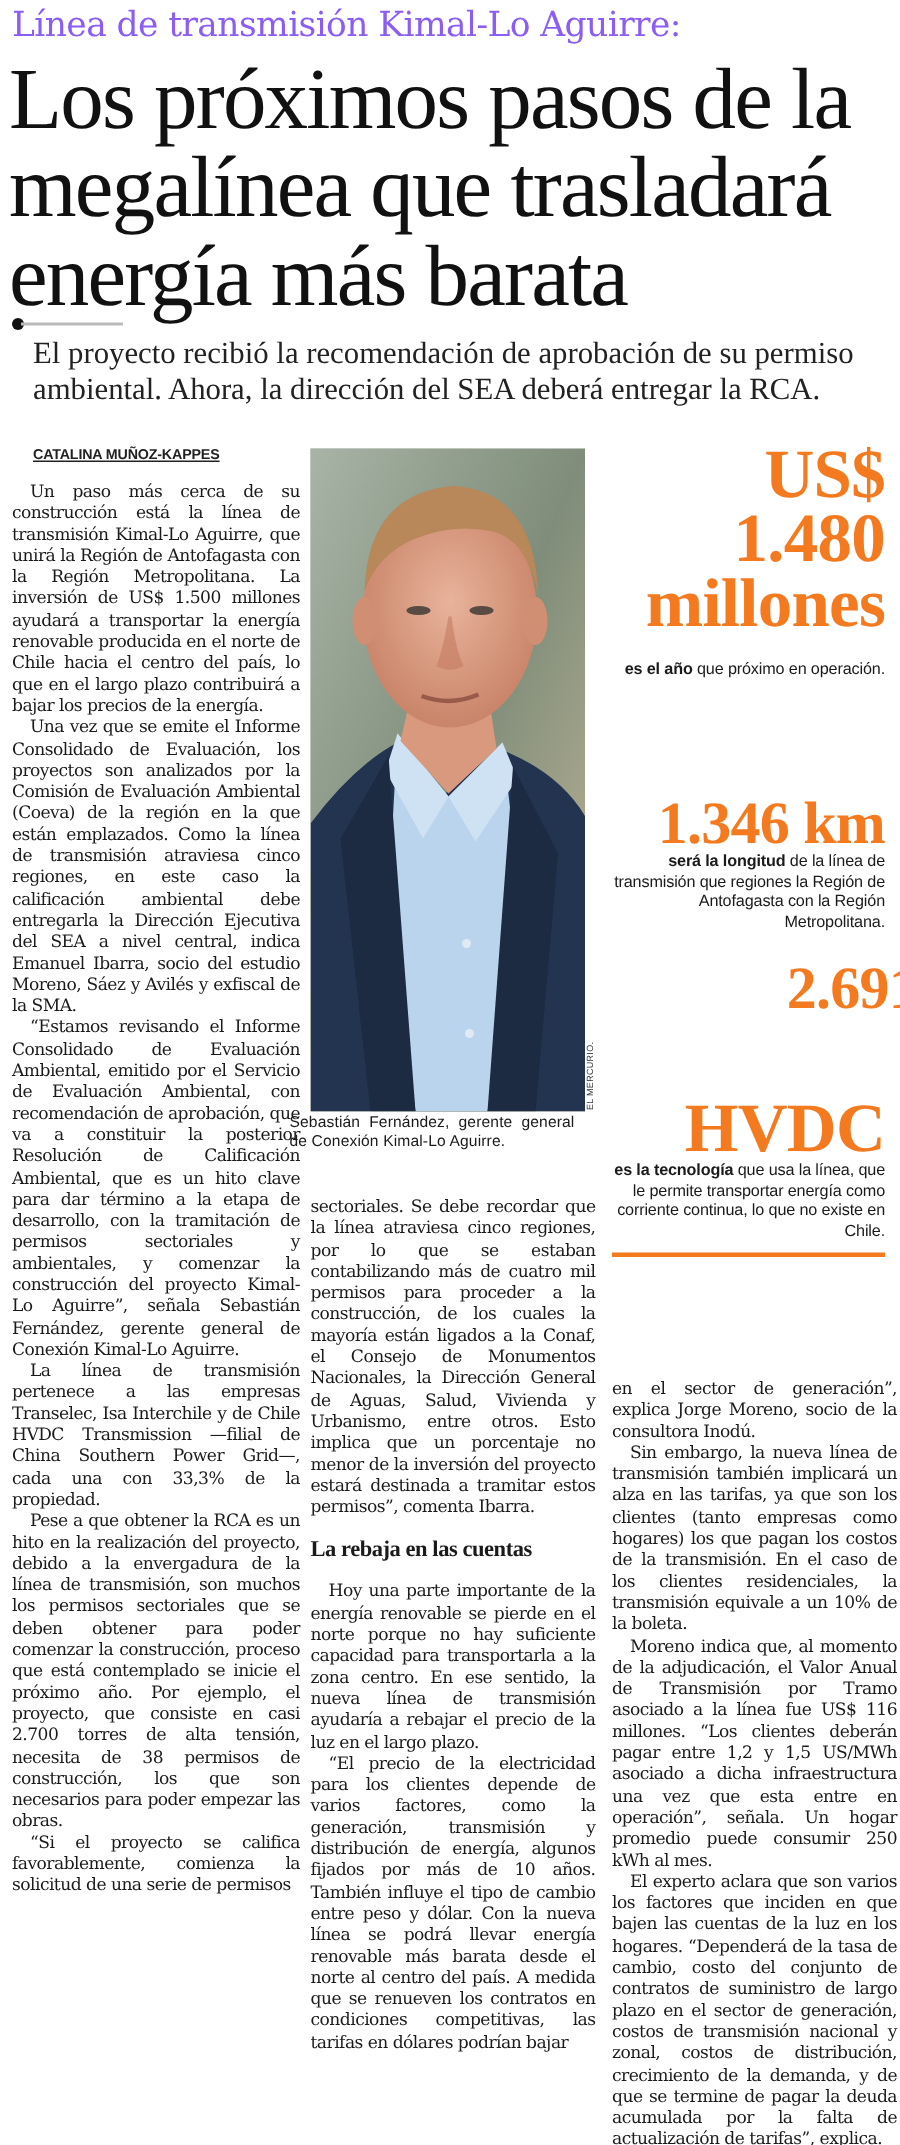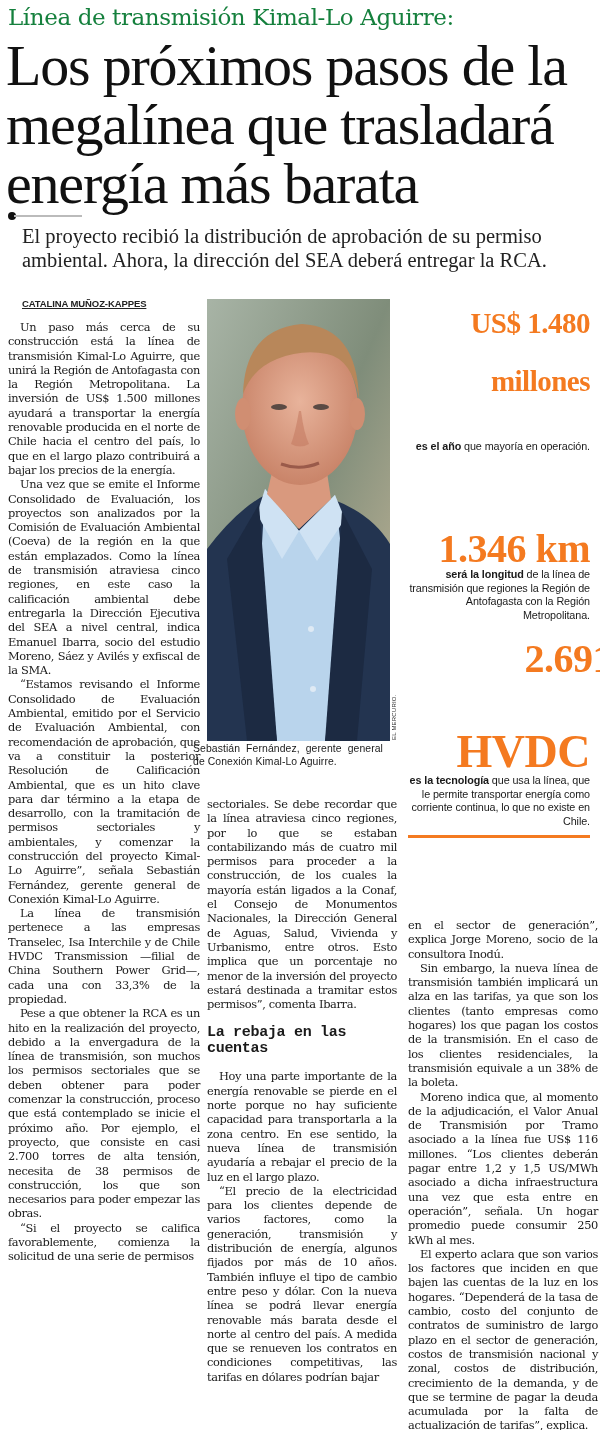--- a/index.html
+++ b/index.html
@@ -2,21 +2,21 @@
 <html><head>
 <meta charset="utf-8">
 <style>
   * { box-sizing: border-box; margin: 0; padding: 0; }
   html, body { width: 600px; height: 1430px; background: #ffffff; overflow: hidden; }
   body { position: relative; font-family: "DejaVu Serif", serif; color: #1a1a1a; }
 
   .kicker {
     position: absolute; left: 8px; top: 4px;
     font-family: "DejaVu Serif", serif; font-size: 23px; letter-spacing: -0.4px;
-    color: #15803d; white-space: nowrap;
+    color: #8b5cf6; white-space: nowrap;
   }
   .headline {
     position: absolute; left: 6px; top: 36px; width: 594px;
     font-family: "Liberation Serif", serif; font-size: 58px; line-height: 59px;
     letter-spacing: -1.2px; color: #111; font-weight: normal;
   }
   .rule-dot {
     position: absolute; left: 8px; top: 212px; width: 8px; height: 8px;
     border-radius: 50%; background: #111;
   }
@@ -39,21 +39,21 @@
     position: absolute; font-family: "DejaVu Serif", serif;
     font-size: 11.4px; line-height: 14.3px; color: #1a1a1a;
     text-align: justify; hyphens: manual; letter-spacing: -0.35px;
   }
   .col p { text-indent: 12px; }
   .col1 { left: 8px; top: 320px; width: 192px; }
   .col2 { left: 207px; top: 797px; width: 190px; }
   .col3 { left: 408px; top: 918px; width: 190px; }
 
   .subhead {
-    font-family: Liberation Mono, monospace; font-weight: bold; font-size: 15px;
+    font-family: Liberation Serif, serif; font-weight: bold; font-size: 15px;
     line-height: 16px; margin: 14px 0 12px 0; text-indent: 0 !important; text-align: left;
     letter-spacing: -0.3px;
   }
 
   .photo {
     position: absolute; left: 207px; top: 299px; width: 183px; height: 442px;
     overflow: hidden; background: #8f9a8c;
   }
   .photo-credit {
     position: absolute; left: 391px; top: 690px; width: 8px; height: 50px;
@@ -88,21 +88,21 @@
     background: #f47a20;
   }
 </style>
 </head>
 <body>
 
 <div class="kicker">Línea de transmisión Kimal-Lo Aguirre:</div>
 <h1 class="headline">Los próximos pasos de la megalínea que trasladará energía más barata</h1>
 <div class="rule-dot"></div>
 <div class="rule-line"></div>
-<div class="deck">El proyecto recibió la distribución de aprobación de su permiso ambiental. Ahora, la dirección del SEA deberá entregar la RCA.</div>
+<div class="deck">El proyecto recibió la recomendación de aprobación de su permiso ambiental. Ahora, la dirección del SEA deberá entregar la RCA.</div>
 <div class="byline">CATALINA MUÑOZ-KAPPES</div>
 
 <div class="col col1">
   <p>Un paso más cerca de su construcción está la línea de transmisión Kimal-Lo Aguirre, que unirá la Región de Antofagasta con la Región Metropolitana. La inversión de US$ 1.500 millones ayudará a transportar la energía renovable producida en el norte de Chile hacia el centro del país, lo que en el largo plazo contribuirá a bajar los precios de la energía.</p>
   <p>Una vez que se emite el Informe Consolidado de Evaluación, los proyectos son analizados por la Comisión de Evaluación Ambiental (Coeva) de la región en la que están emplazados. Como la línea de transmisión atraviesa cinco regiones, en este caso la calificación ambiental debe entregarla la Dirección Ejecutiva del SEA a nivel central, indica Emanuel Ibarra, socio del estudio Moreno, Sáez y Avilés y exfiscal de la SMA.</p>
   <p>“Estamos revisando el Informe Consolidado de Evaluación Ambiental, emitido por el Servicio de Evaluación Ambiental, con recomendación de aprobación, que va a constituir la posterior Resolución de Calificación Ambiental, que es un hito clave para dar término a la etapa de desarrollo, con la tramitación de permisos sectoriales y ambientales, y comenzar la construcción del proyecto Kimal-Lo Aguirre”, señala Sebastián Fernández, gerente general de Conexión Kimal-Lo Aguirre.</p>
   <p>La línea de transmisión pertenece a las empresas Transelec, Isa Interchile y de Chile HVDC Transmission —filial de China Southern Power Grid—, cada una con 33,3% de la propiedad.</p>
   <p>Pese a que obtener la RCA es un hito en la realización del proyecto, debido a la envergadura de la línea de transmisión, son muchos los permisos sectoriales que se deben obtener para poder comenzar la construcción, proceso que está contemplado se inicie el próximo año. Por ejemplo, el proyecto, que consiste en casi 2.700 torres de alta tensión, necesita de 38 permisos de construcción, los que son necesarios para poder empezar las obras.</p>
   <p>“Si el proyecto se califica favorablemente, comienza la solicitud de una serie de permisos</p>
 </div>
@@ -148,24 +148,24 @@
     <path d="M74 165 Q93 172 112 164" stroke="#9a5a4a" stroke-width="3" fill="none"></path>
 
     <circle cx="104" cy="330" r="3" fill="#dfeaf4"></circle>
     <circle cx="106" cy="390" r="3" fill="#dfeaf4"></circle>
   </svg>
 </div>
 <div class="photo-credit">EL MERCURIO.</div>
 <div class="caption">Sebastián Fernández, gerente general de Conexión Kimal-Lo Aguirre.</div>
 
 <div class="stat stat1">
-  <span class="stat-num" style="font-size:29px;line-height:58px;">US$ 1.480 millones</span>
+  <span class="stat-num" style="font-size:46px;line-height:43px;">US$ 1.480 millones</span>
 </div>
 <div class="stat stat2">
-  <span class="stat-desc"><b>es el año</b><span> que mayoría en operación.</span></span>
+  <span class="stat-desc"><b>es el año</b><span> que próximo en operación.</span></span>
 </div>
 <div class="stat stat3">
   <span class="stat-num">1.346 km</span>
   <span class="stat-desc"><b>será la longitud</b><span> de la línea de transmisión que regiones la Región de Antofagasta con la Región Metropolitana.</span></span>
 </div>
 <div class="stat stat4">
   <span class="stat-num">2.691</span>
 </div>
 <div class="stat stat5">
   <span class="stat-num" style="font-size:46px;line-height:44px;">HVDC</span>
@@ -175,16 +175,16 @@
 
 <div class="col col2">
   <p style="text-indent:0">sectoriales. Se debe recordar que la línea atraviesa cinco regiones, por lo que se estaban contabilizando más de cuatro mil permisos para proceder a la construcción, de los cuales la mayoría están ligados a la Conaf, el Consejo de Monumentos Nacionales, la Dirección General de Aguas, Salud, Vivienda y Urbanismo, entre otros. Esto implica que un porcentaje no menor de la inversión del proyecto estará destinada a tramitar estos permisos”, comenta Ibarra.</p>
   <h2 class="subhead">La rebaja en las cuentas</h2>
   <p>Hoy una parte importante de la energía renovable se pierde en el norte porque no hay suficiente capacidad para transportarla a la zona centro. En ese sentido, la nueva línea de transmisión ayudaría a rebajar el precio de la luz en el largo plazo.</p>
   <p>“El precio de la electricidad para los clientes depende de varios factores, como la generación, transmisión y distribución de energía, algunos fijados por más de 10 años. También influye el tipo de cambio entre peso y dólar. Con la nueva línea se podrá llevar energía renovable más barata desde el norte al centro del país. A medida que se renueven los contratos en condiciones competitivas, las tarifas en dólares podrían bajar</p>
 </div>
 
 <div class="col col3">
   <p style="text-indent:0">en el sector de generación”, explica Jorge Moreno, socio de la consultora Inodú.</p>
-  <p>Sin embargo, la nueva línea de transmisión también implicará un alza en las tarifas, ya que son los clientes (tanto empresas como hogares) los que pagan los costos de la transmisión. En el caso de los clientes residenciales, la transmisión equivale a un 38% de la boleta.</p>
+  <p>Sin embargo, la nueva línea de transmisión también implicará un alza en las tarifas, ya que son los clientes (tanto empresas como hogares) los que pagan los costos de la transmisión. En el caso de los clientes residenciales, la transmisión equivale a un 10% de la boleta.</p>
   <p>Moreno indica que, al momento de la adjudicación, el Valor Anual de Transmisión por Tramo asociado a la línea fue US$ 116 millones. “Los clientes deberán pagar entre 1,2 y 1,5 US/MWh asociado a dicha infraestructura una vez que esta entre en operación”, señala. Un hogar promedio puede consumir 250 kWh al mes.</p>
   <p>El experto aclara que son varios los factores que inciden en que bajen las cuentas de la luz en los hogares. “Dependerá de la tasa de cambio, costo del conjunto de contratos de suministro de largo plazo en el sector de generación, costos de transmisión nacional y zonal, costos de distribución, crecimiento de la demanda, y de que se termine de pagar la deuda acumulada por la falta de actualización de tarifas”, explica.</p>
 </div>
 
 </body></html>

